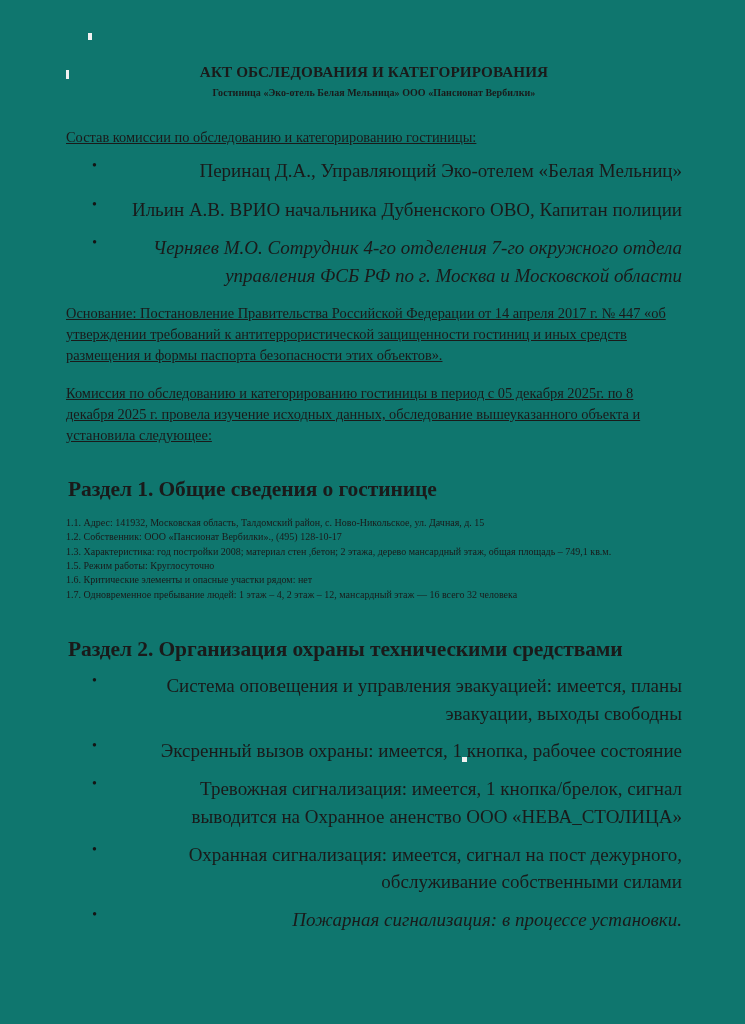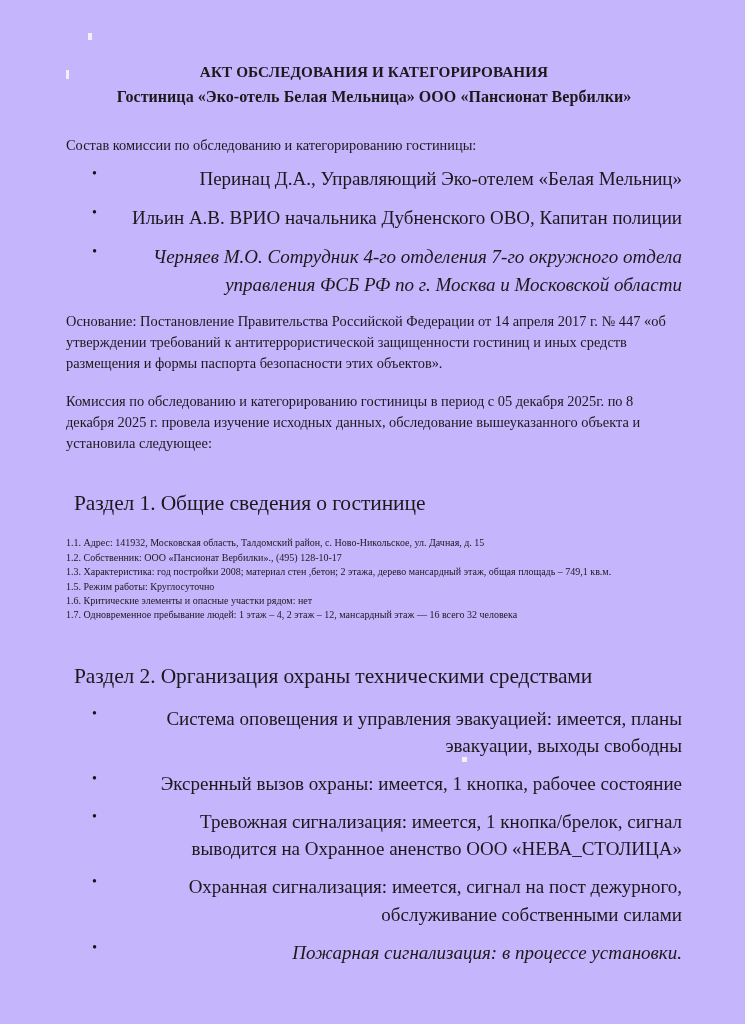--- a/index.html
+++ b/index.html
@@ -13,21 +13,21 @@
     height: 1024px;
     overflow: hidden;
     font-family: "Liberation Serif", "DejaVu Serif", serif;
     color: #1a1a1a;
     -webkit-font-smoothing: antialiased;
   }
   .page {
     position: relative;
     width: 745px;
     height: 1024px;
-    background: #c4b5fd;
+    background: #0f766e;
     box-sizing: border-box;
     padding: 0;
   }
   .content {
     position: absolute;
     left: 66px;
     top: 0;
     width: 616px;
   }
 
@@ -35,33 +35,34 @@
   .doc-title {
     text-align: center;
     font-size: 15.2px;
     line-height: 1.42;
     margin: 0;
     padding-top: 61px;
     letter-spacing: 0.1px;
   }
   .doc-subtitle {
     text-align: center;
-    font-size: 16px;
+    font-size: 10px;
     line-height: 1.42;
     margin: 0;
     padding-top: 3px;
     letter-spacing: 0.05px;
   }
 
   
   .para {
     font-size: 14.4px;
     line-height: 1.46;
     margin: 0;
     text-align: left;
+    text-decoration: underline;
   }
   .para.intro { padding-top: 27px; }
   .para.basis  { padding-top: 13px; }
   .para.period { padding-top: 17px; }
 
   
   ul.bullets {
     list-style: none;
     margin: 0;
     padding: 0;
@@ -86,23 +87,23 @@
     left: 26px;
     top: -1px;
     font-size: 14px;
     line-height: 1.46;
     color: #141414;
   }
 
   
   .section-heading {
     font-size: 21.5px;
-    font-weight: normal;
+    font-weight: bold;
     line-height: 1.25;
-    margin: 8px;
+    margin: 2px;
     letter-spacing: -0.1px;
   }
   .section-heading.s1 { padding-top: 28px; }
   .section-heading.s2 { padding-top: 32px; }
 
   
   .info-list {
     padding-top: 11px;
   }
   .info-line {

